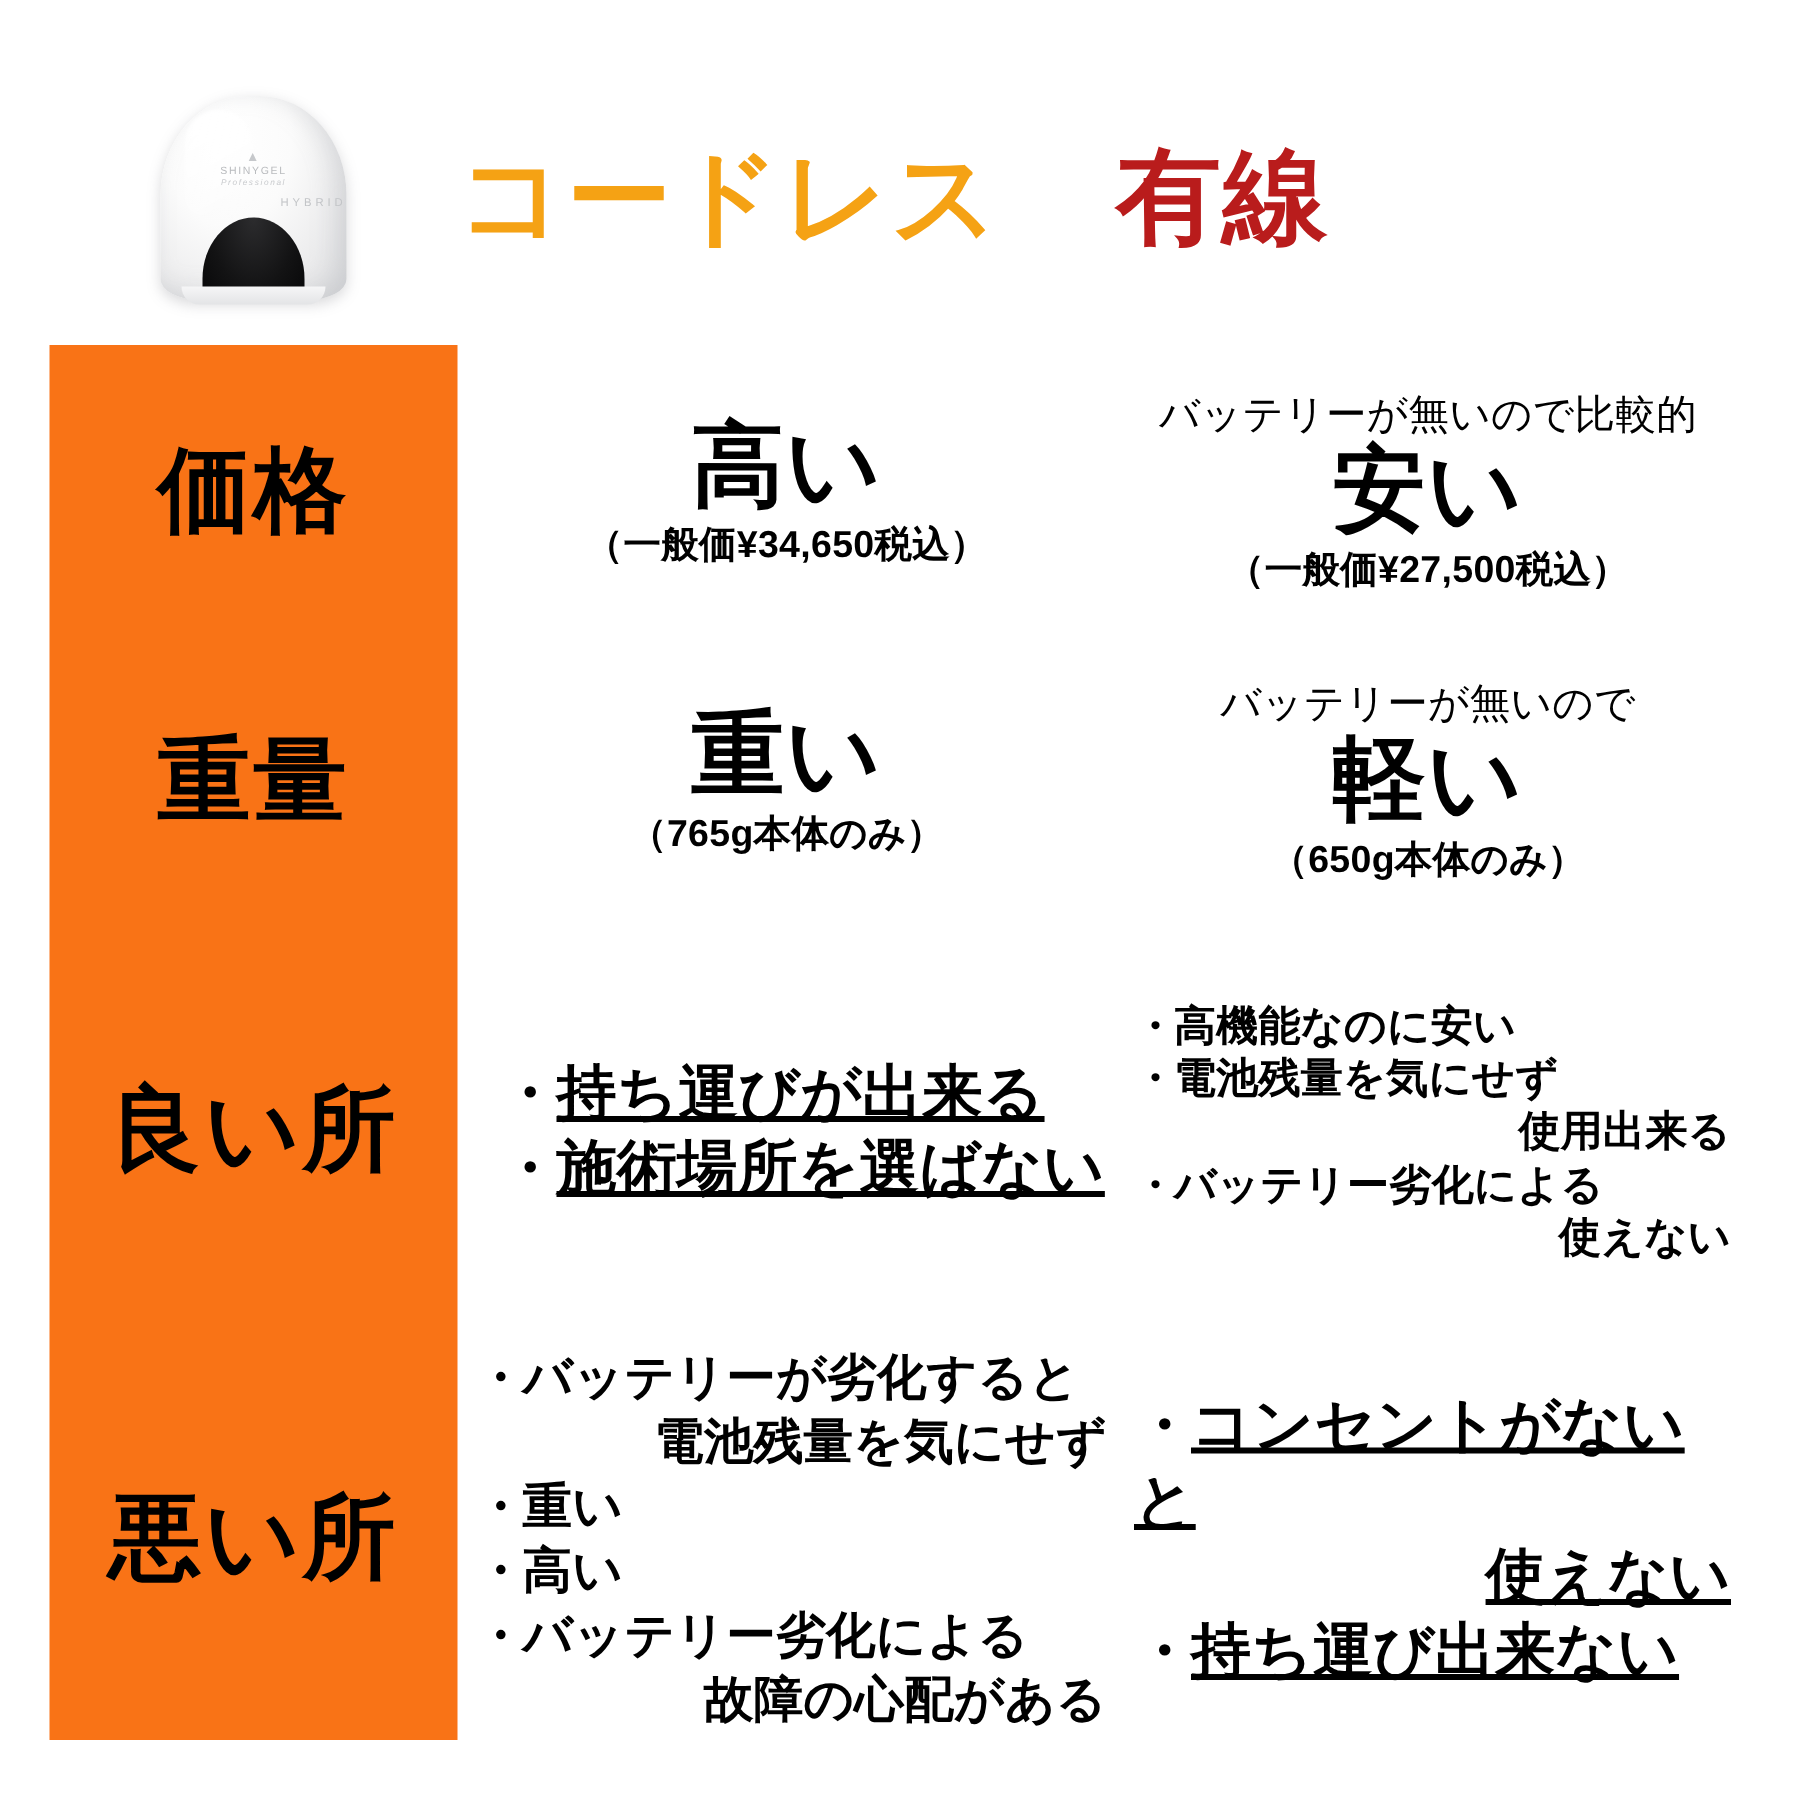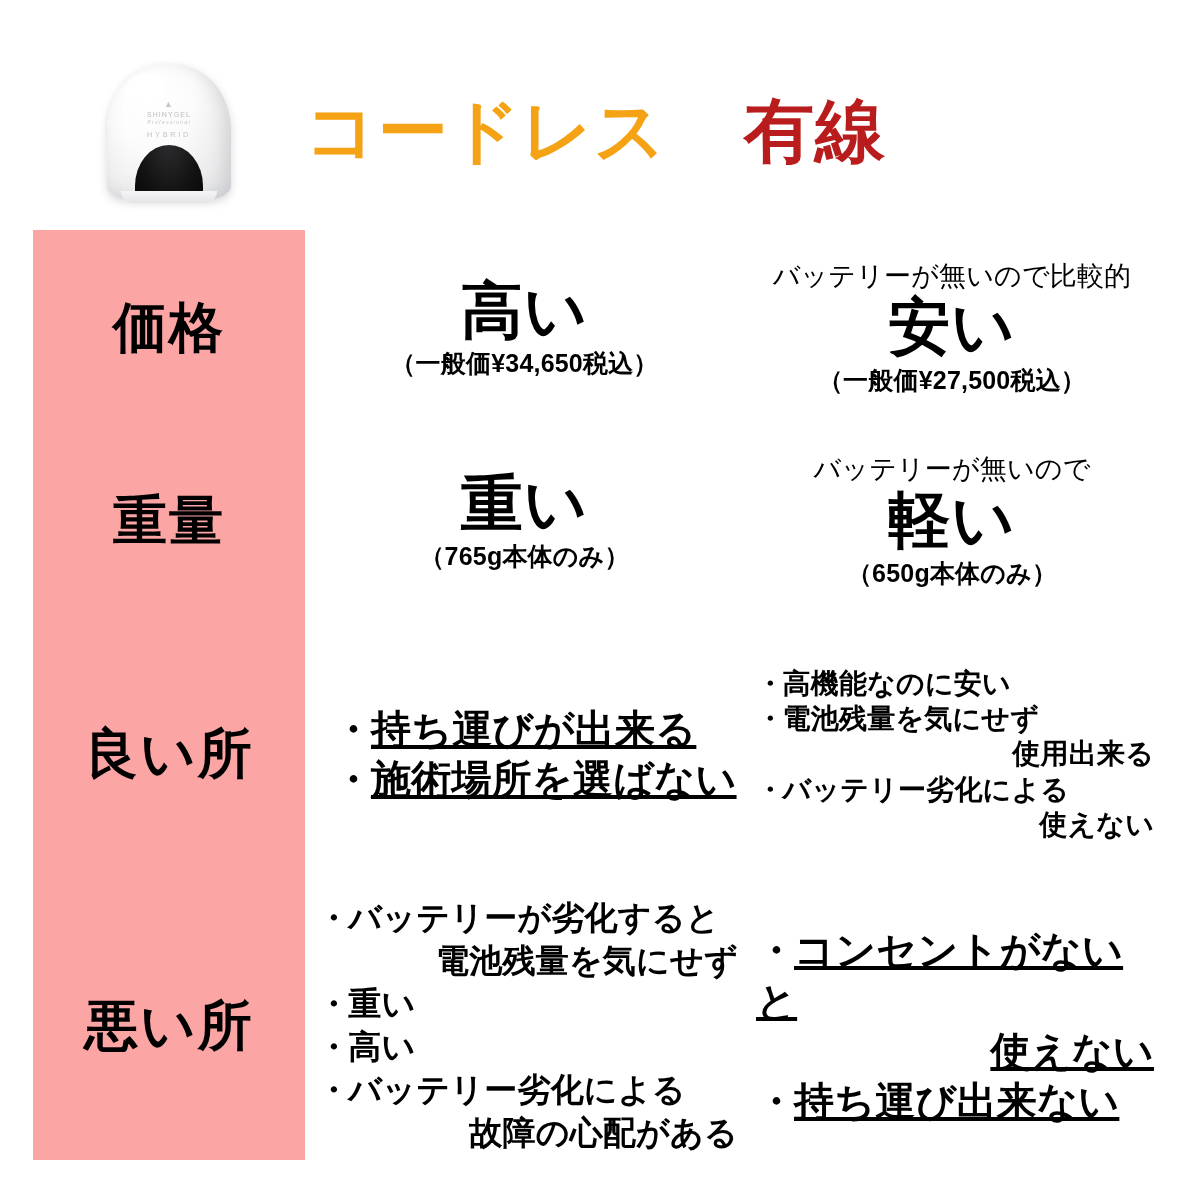--- a/index.html
+++ b/index.html
@@ -123,41 +123,41 @@
     display: block;
     font-size: 5.5px;
     font-style: italic;
     color: #c9cbce;
   }
   .lamp-hybrid {
     position: absolute;
     left: 0;
     top: 66px;
     width: 124px;
-    text-align: center;
+    text-align: right;
     font-size: 7.5px;
     letter-spacing: 2.6px;
     color: #c2c4c7;
   }
 
   .head-title {
     font-weight: 700;
     font-size: 70px;
     line-height: 1.05;
     letter-spacing: 1px;
   }
   .head-cordless { color: #F5A214; }
   .head-corded { color: #b91c1c; }
 
   
   .label-cell {
-    background: #fca5a5;
+    background: #f97316;
     text-align: center;
     font-weight: 700;
-    font-size: 54px;
+    font-size: 62px;
     letter-spacing: 2px;
     line-height: 1.1;
   }
 
   
   .value-cell {
     text-align: center;
     padding: 6px 10px;
   }
   .big-word {

